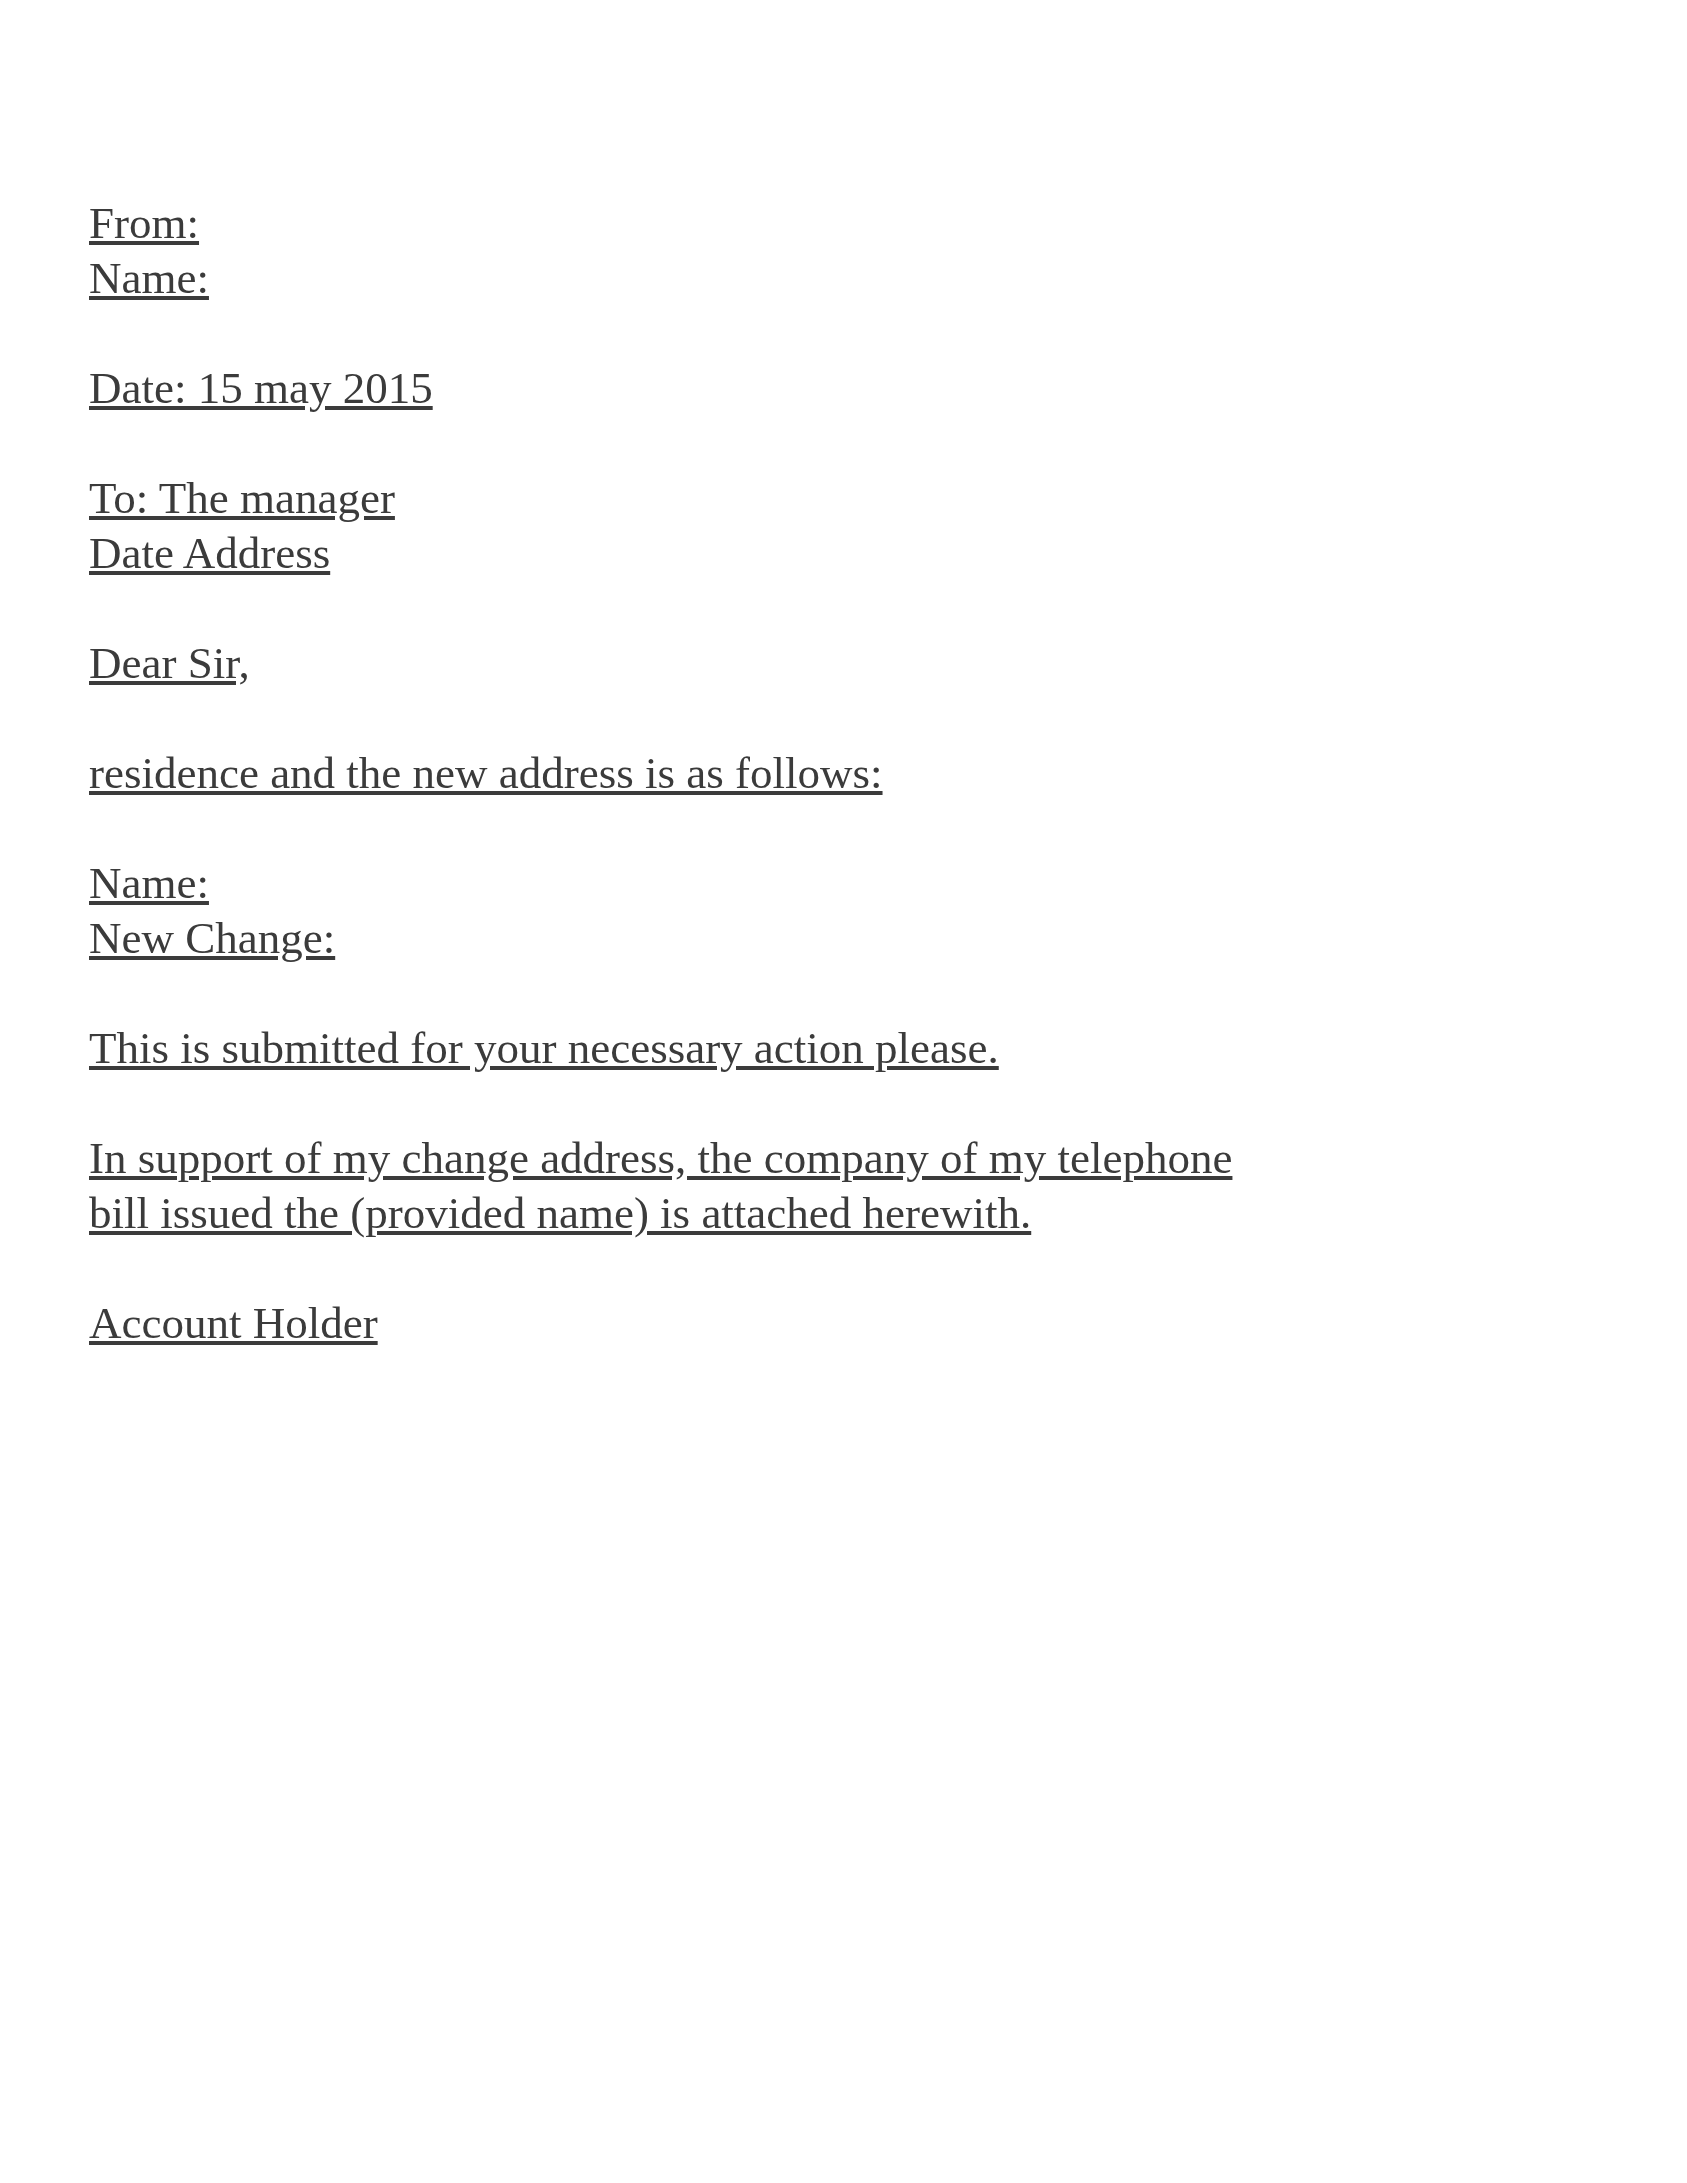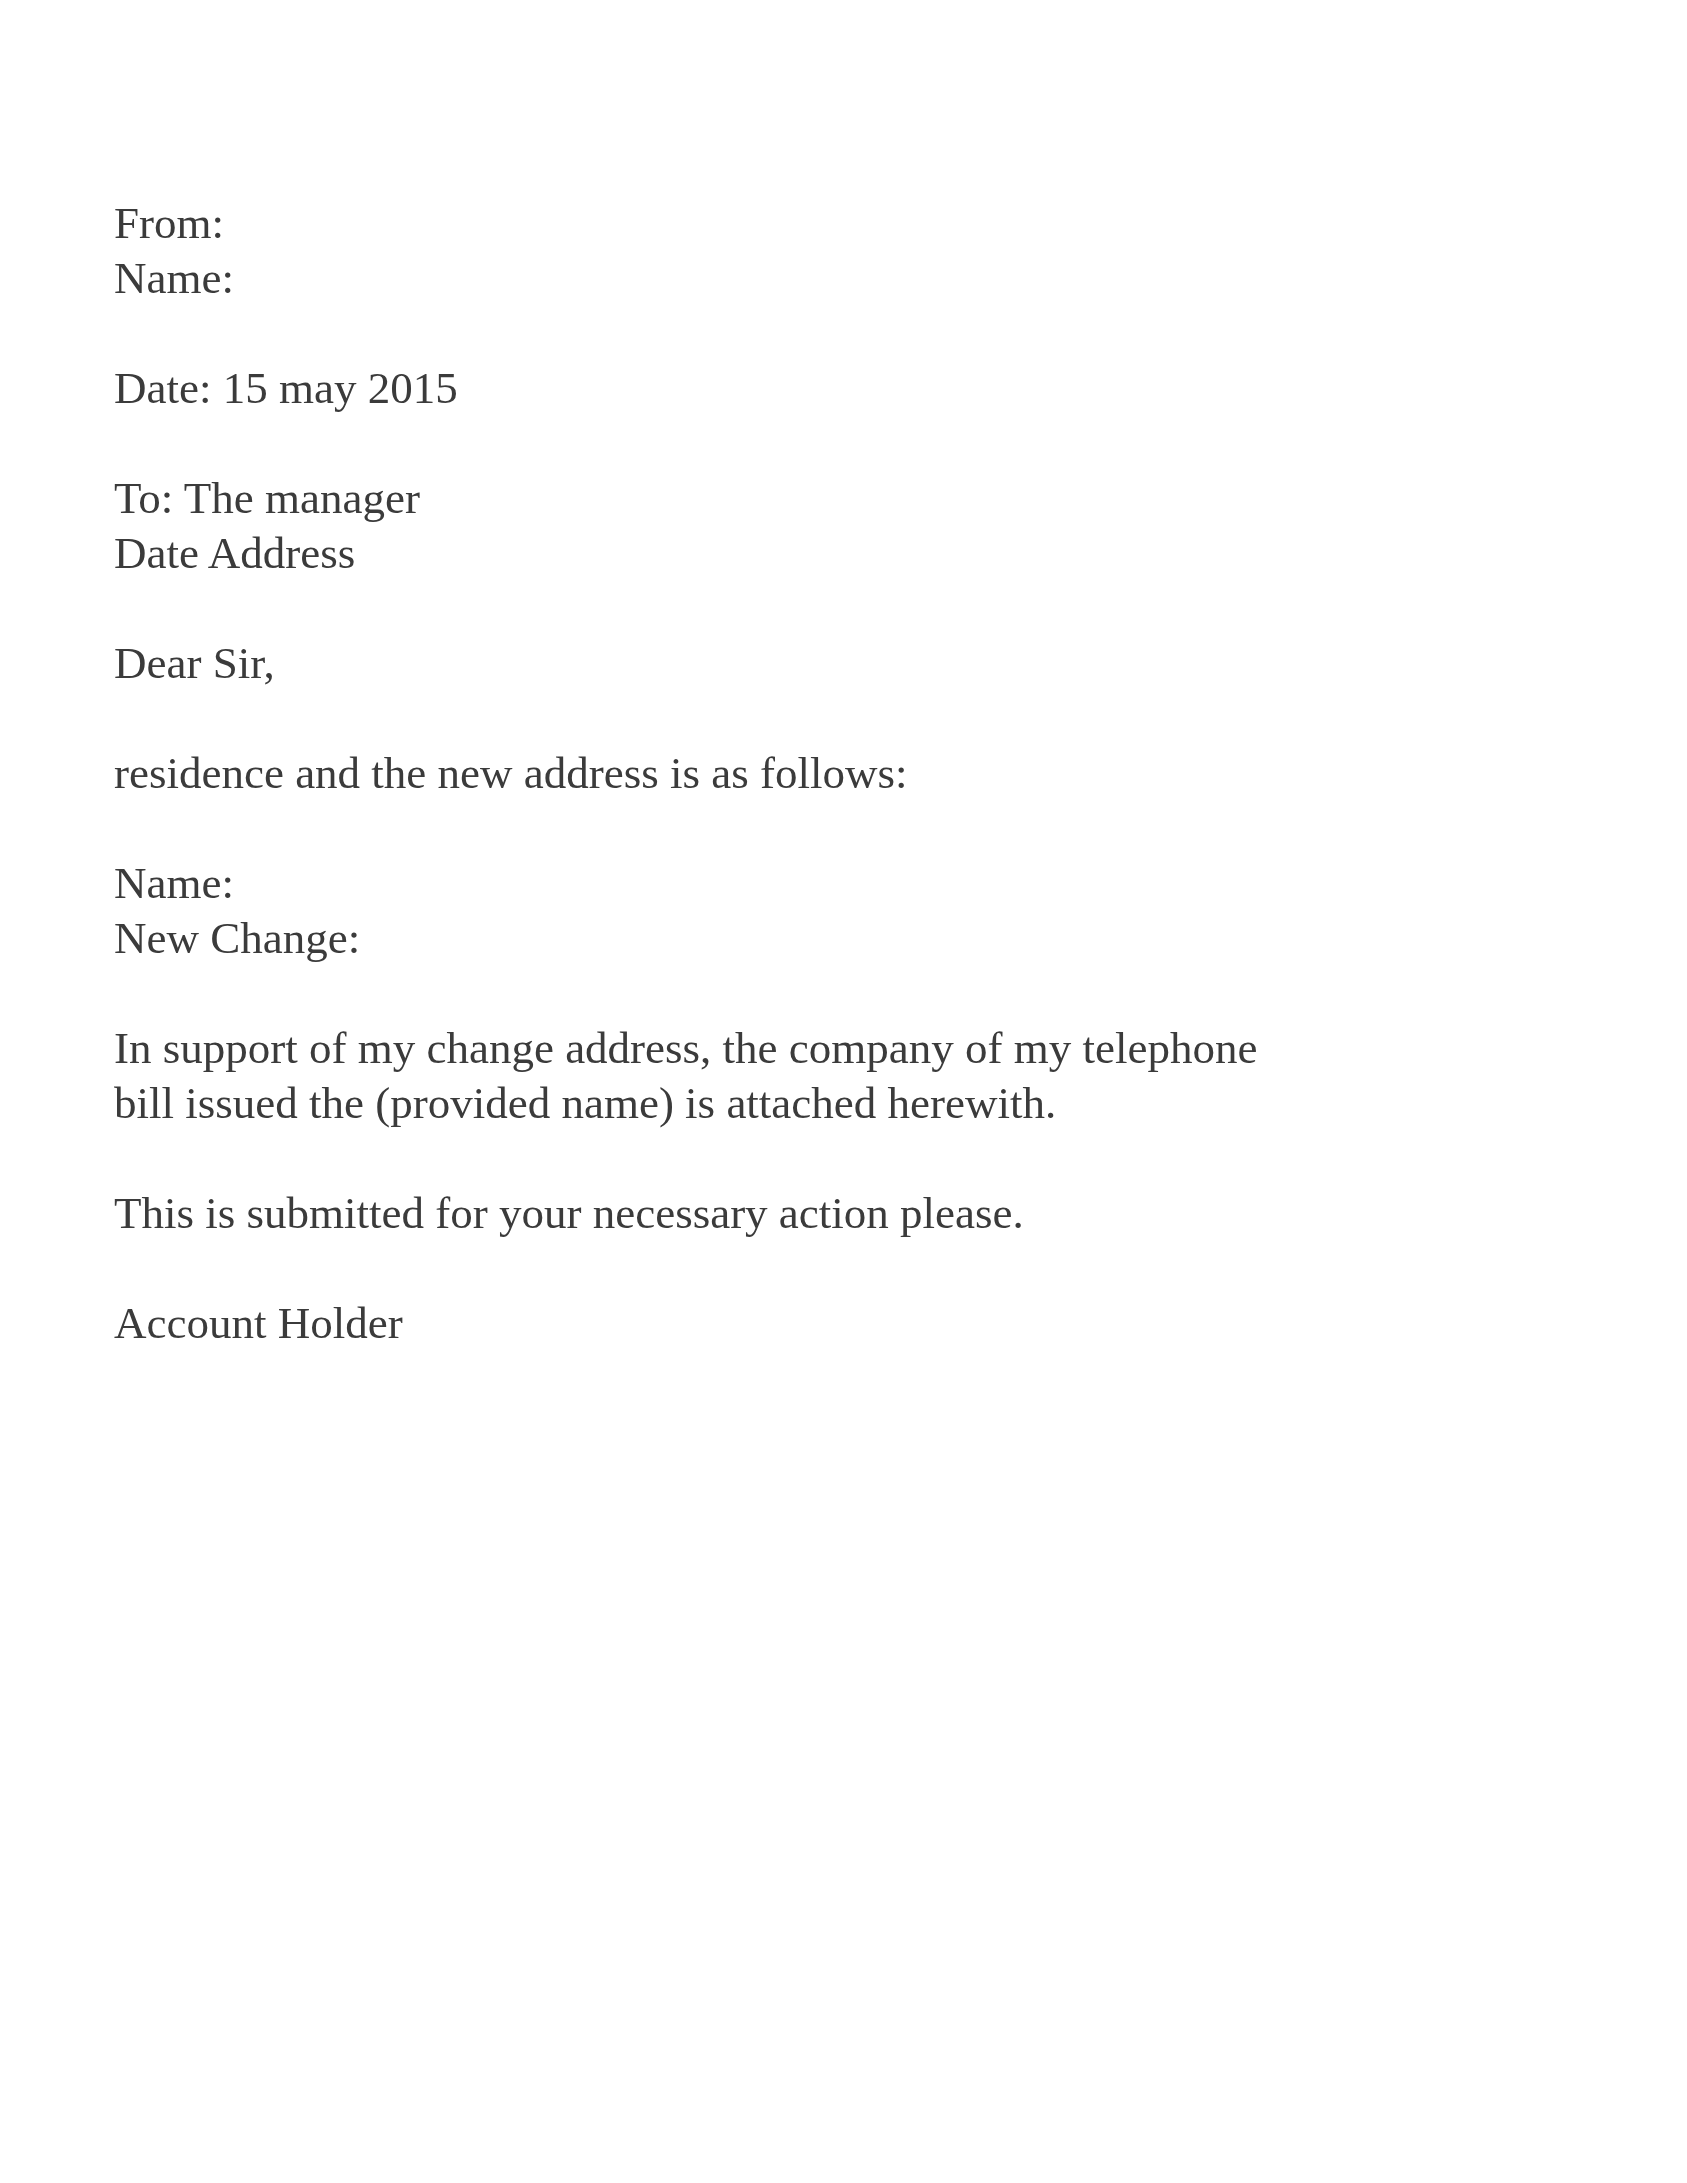--- a/index.html
+++ b/index.html
@@ -6,25 +6,26 @@
     margin: 0;
     padding: 0;
     background: #ffffff;
   }
   .page {
     position: relative;
     width: 1422px;
     height: 2184px;
     box-sizing: border-box;
     background: #ffffff;
-    padding: 196px 201px 0 114px;
+    padding: 196px 201px 0 89px;
     font-family: "Liberation Serif", "DejaVu Serif", serif;
     color: #3b3b3b;
     font-size: 45px;
     line-height: 55px;
+    text-decoration: underline;
     -webkit-font-smoothing: antialiased;
   }
   .block {
     margin: 0 0 55px 0;
   }
   .line {
     height: 55px;
     line-height: 55px;
     white-space: nowrap;
   }
@@ -55,26 +56,26 @@
   <div class="block">
     <div class="line">residence and the new address is as follows:</div>
   </div>
 
   <div class="block">
     <div class="line">Name:</div>
     <div class="line">New Change:</div>
   </div>
 
   <div class="block">
-    <div class="line">In support of my change address, the company of my telephone</div>
-    <div class="line">bill issued the (provided name) is attached herewith.</div>
+    <div class="line">This is submitted for your necessary action please.</div>
   </div>
 
   <div class="block">
-    <div class="line">This is submitted for your necessary action please.</div>
+    <div class="line">In support of my change address, the company of my telephone</div>
+    <div class="line">bill issued the (provided name) is attached herewith.</div>
   </div>
 
   <div class="block">
     <div class="line">Account Holder</div>
   </div>
 
 </div>
 
 
 </body></html>

